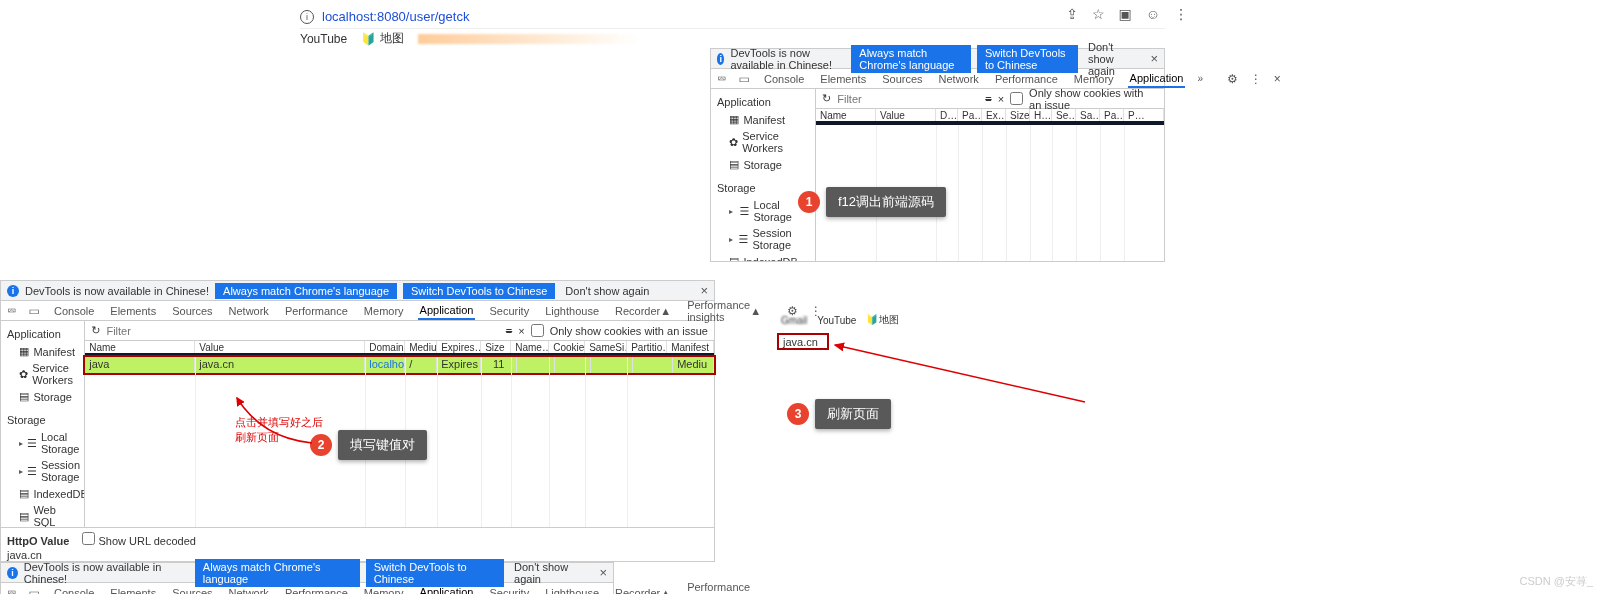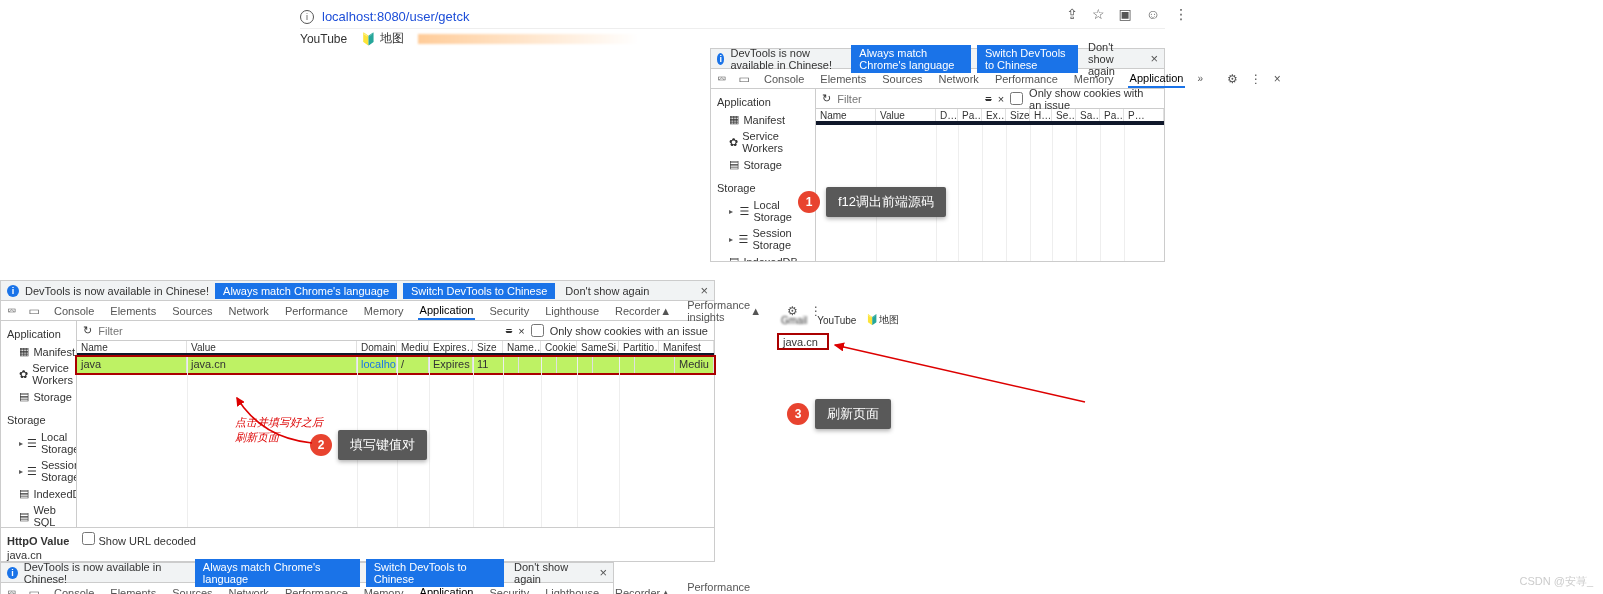--- a/index.html
+++ b/index.html
@@ -57,21 +57,21 @@
 
 
 .miniC { position: absolute; left: 777px; top: 311px; width: 195px; height: 40px; }
 .miniC .tabs { font-size: 10px; color: #333; display: flex; gap: 10px; padding: 2px 4px; align-items: center; }
 .miniC .result { border: 2px solid #a00; width: 52px; height: 17px; padding: 1px 4px; font-size: 11px; margin-top: 4px; }
 
 
 .callout { position: absolute; display: flex; align-items: center; }
 .cnum { width: 22px; height: 22px; border-radius: 50%; background: #e8432f; color: #fff; display: flex; justify-content: center; align-items: center; font-weight: bold; font-size: 12px; margin-right: 6px; }
 .cbox { background: #595959; color: #fff; padding: 6px 12px; font-size: 13px; border-radius: 2px; box-shadow: 0 2px 4px rgba(0,0,0,0.3); }
-.redtxt { color: #d00; font-size: 11px; font-style: italic; }
+.redtxt { color: #d00; font-size: 11px; }
 .watermark { position: absolute; right: 10px; bottom: 5px; color: #ccc; font-size: 11px; }
 
 svg.arrow { position: absolute; pointer-events: none; }
 </style>
 </head>
 <body>
 
 <div class="panelA">
   <div class="url-bar">
     <span class="icn">i</span>
@@ -237,21 +237,21 @@
           <div style="width:40px">Partitio…</div>
         <div style="flex:1">Manifest</div>
       </div>
       <div class="table-grid">
         <div class="table-row sel">
           <div style="width:110px">java</div>
           <div style="width:170px">java.cn</div>
           <div style="width:40px;color:#1a73e8">localhost</div>
           <div style="width:32px">/</div>
           <div style="width:44px">Expires</div>
-          <div style="width:46px;text-align:left">11</div>
+          <div style="width:36px;text-align:center">11</div>
           <div style="width:38px"></div>
             <div style="width:36px"></div>
           <div style="width:42px"></div>
             <div style="width:40px"></div>
           <div style="flex:1">Mediu</div>
         </div>
         <div class="vline" style="left:110px"></div>
           <div class="vline" style="left:280px"></div>
         <div class="vline" style="left:320px"></div>
           <div class="vline" style="left:352px"></div>

